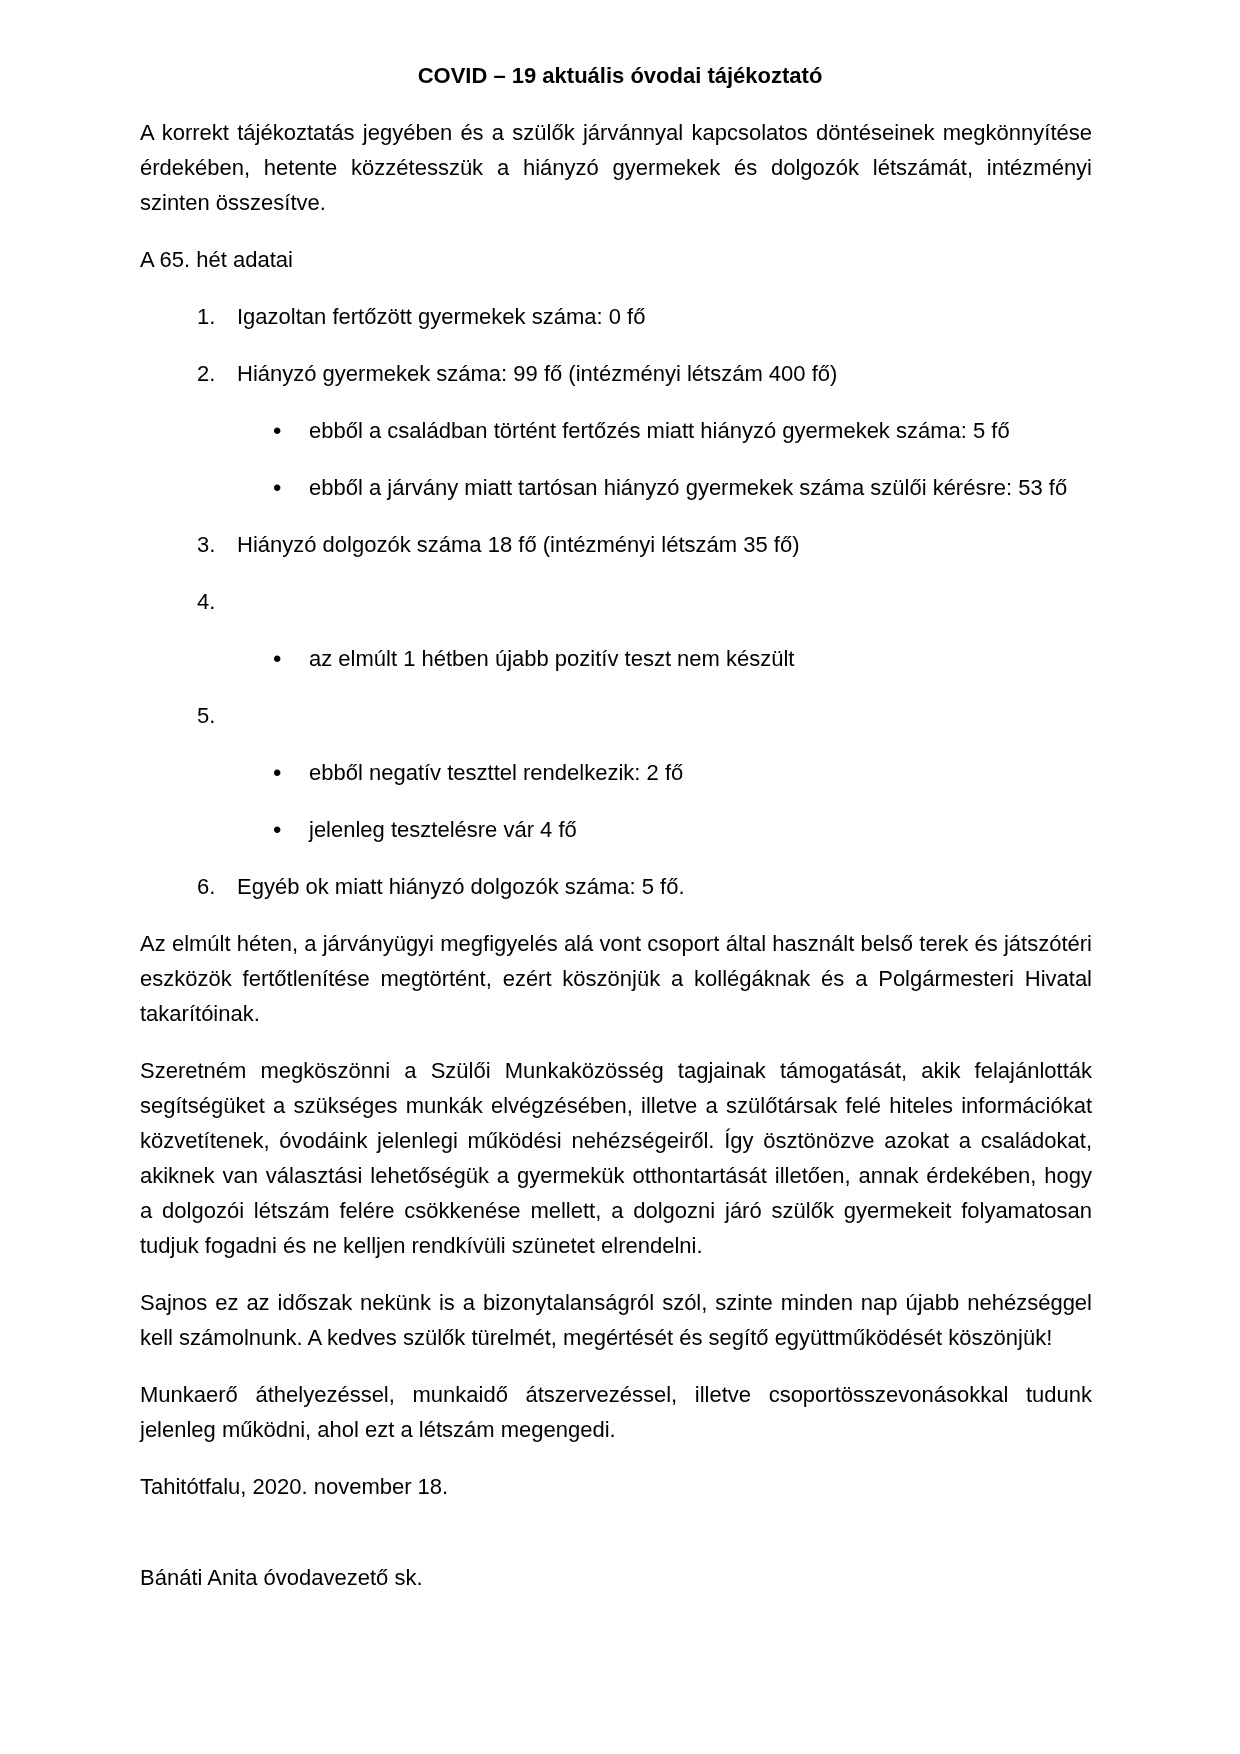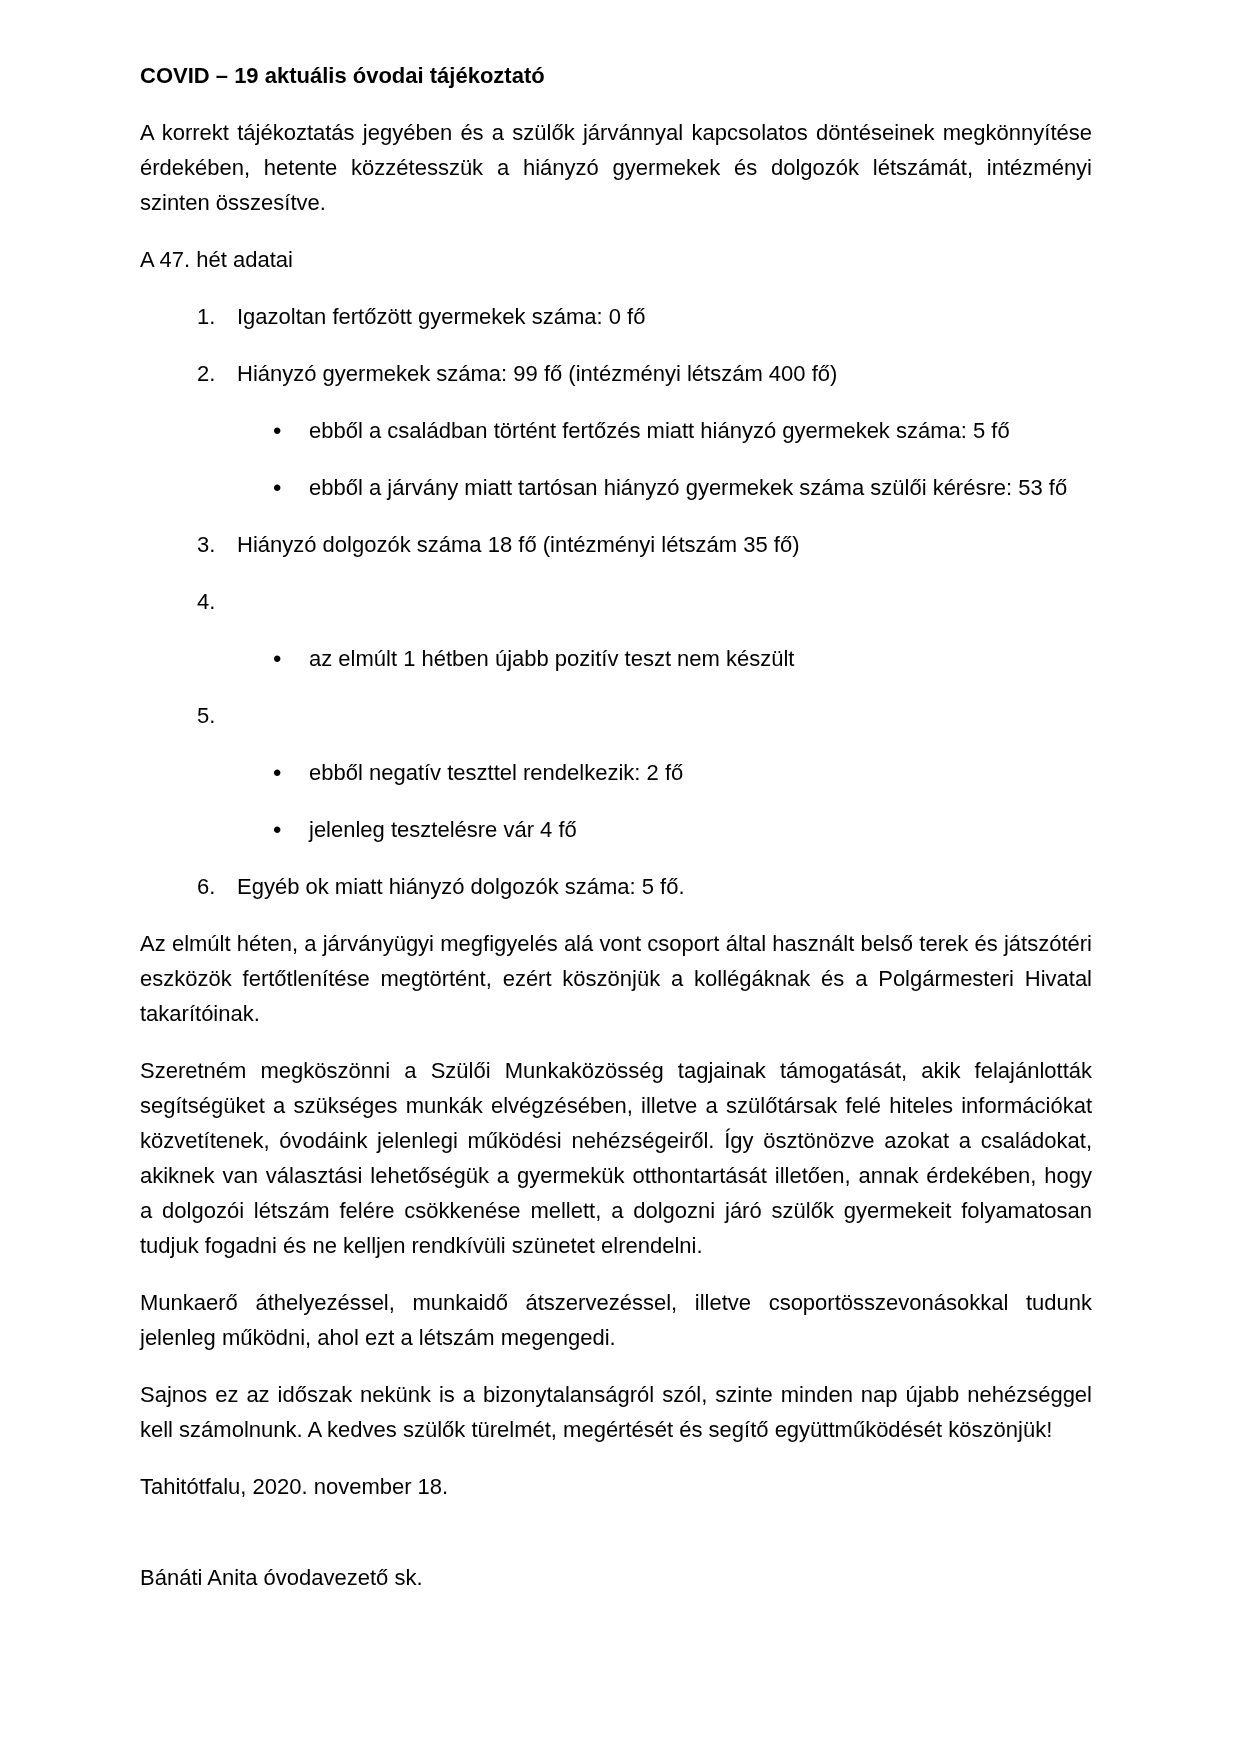--- a/index.html
+++ b/index.html
@@ -20,20 +20,21 @@
     box-sizing: border-box;
     width: 1240px;
     height: 1754px;
     padding: 58px 140px 0 140px;
     background: #ffffff;
   }
   h1.doc-title {
     font-size: 22px;
     line-height: 35px;
     font-weight: bold;
+    text-align: center;
     margin: 0 0 22px 0;
   }
   p {
     margin: 0 8px 22px 0;
   }
   p.just {
     text-align: justify;
     text-justify: inter-word;
   }
   .li {
@@ -57,21 +58,21 @@
 </style>
 </head>
 <body>
 
 <div class="page">
 
   <h1 class="doc-title">COVID – 19 aktuális óvodai tájékoztató</h1>
 
   <p class="just">A korrekt tájékoztatás jegyében és a szülők járvánnyal kapcsolatos döntéseinek megkönnyítése érdekében, hetente közzétesszük a hiányzó gyermekek és dolgozók létszámát, intézményi szinten összesítve.</p>
 
-  <p>A 47. hét adatai</p>
+  <p>A 65. hét adatai</p>
 
   <div class="li l1">
     <span class="marker">1.</span>
     <span class="li-text">Igazoltan fertőzött gyermekek száma: 0 fő</span>
   </div>
 
   <div class="li l1">
     <span class="marker">2.</span>
     <span class="li-text">Hiányzó gyermekek száma: 99 fő (intézményi létszám 400 fő)</span>
   </div>
@@ -116,21 +117,21 @@
 
   <div class="li l1">
     <span class="marker">6.</span>
     <span class="li-text">Egyéb ok miatt hiányzó dolgozók száma: 5 fő.</span>
   </div>
 
   <p class="just">Az elmúlt héten, a járványügyi megfigyelés alá vont csoport által használt belső terek és játszótéri eszközök fertőtlenítése megtörtént, ezért köszönjük a kollégáknak és a Polgármesteri Hivatal takarítóinak.</p>
 
   <p class="just">Szeretném megköszönni a Szülői Munkaközösség tagjainak támogatását, akik felajánlották segítségüket a szükséges munkák elvégzésében, illetve a szülőtársak felé hiteles információkat közvetítenek, óvodáink jelenlegi működési nehézségeiről. Így ösztönözve azokat a családokat, akiknek van választási lehetőségük a gyermekük otthontartását illetően, annak érdekében, hogy a dolgozói létszám felére csökkenése mellett, a dolgozni járó szülők gyermekeit folyamatosan tudjuk fogadni és ne kelljen rendkívüli szünetet elrendelni.</p>
 
+  <p class="just">Sajnos ez az időszak nekünk is a bizonytalanságról szól, szinte minden nap újabb nehézséggel kell számolnunk. A kedves szülők türelmét, megértését és segítő együttműködését köszönjük!</p>
+
   <p class="just">Munkaerő áthelyezéssel, munkaidő átszervezéssel, illetve csoportösszevonásokkal tudunk jelenleg működni, ahol ezt a létszám megengedi.</p>
-
-  <p class="just">Sajnos ez az időszak nekünk is a bizonytalanságról szól, szinte minden nap újabb nehézséggel kell számolnunk. A kedves szülők türelmét, megértését és segítő együttműködését köszönjük!</p>
 
   <p>Tahitótfalu, 2020. november 18.</p>
 
   <p class="signature">Bánáti Anita óvodavezető sk.</p>
 
 </div>
 
 </body></html>

